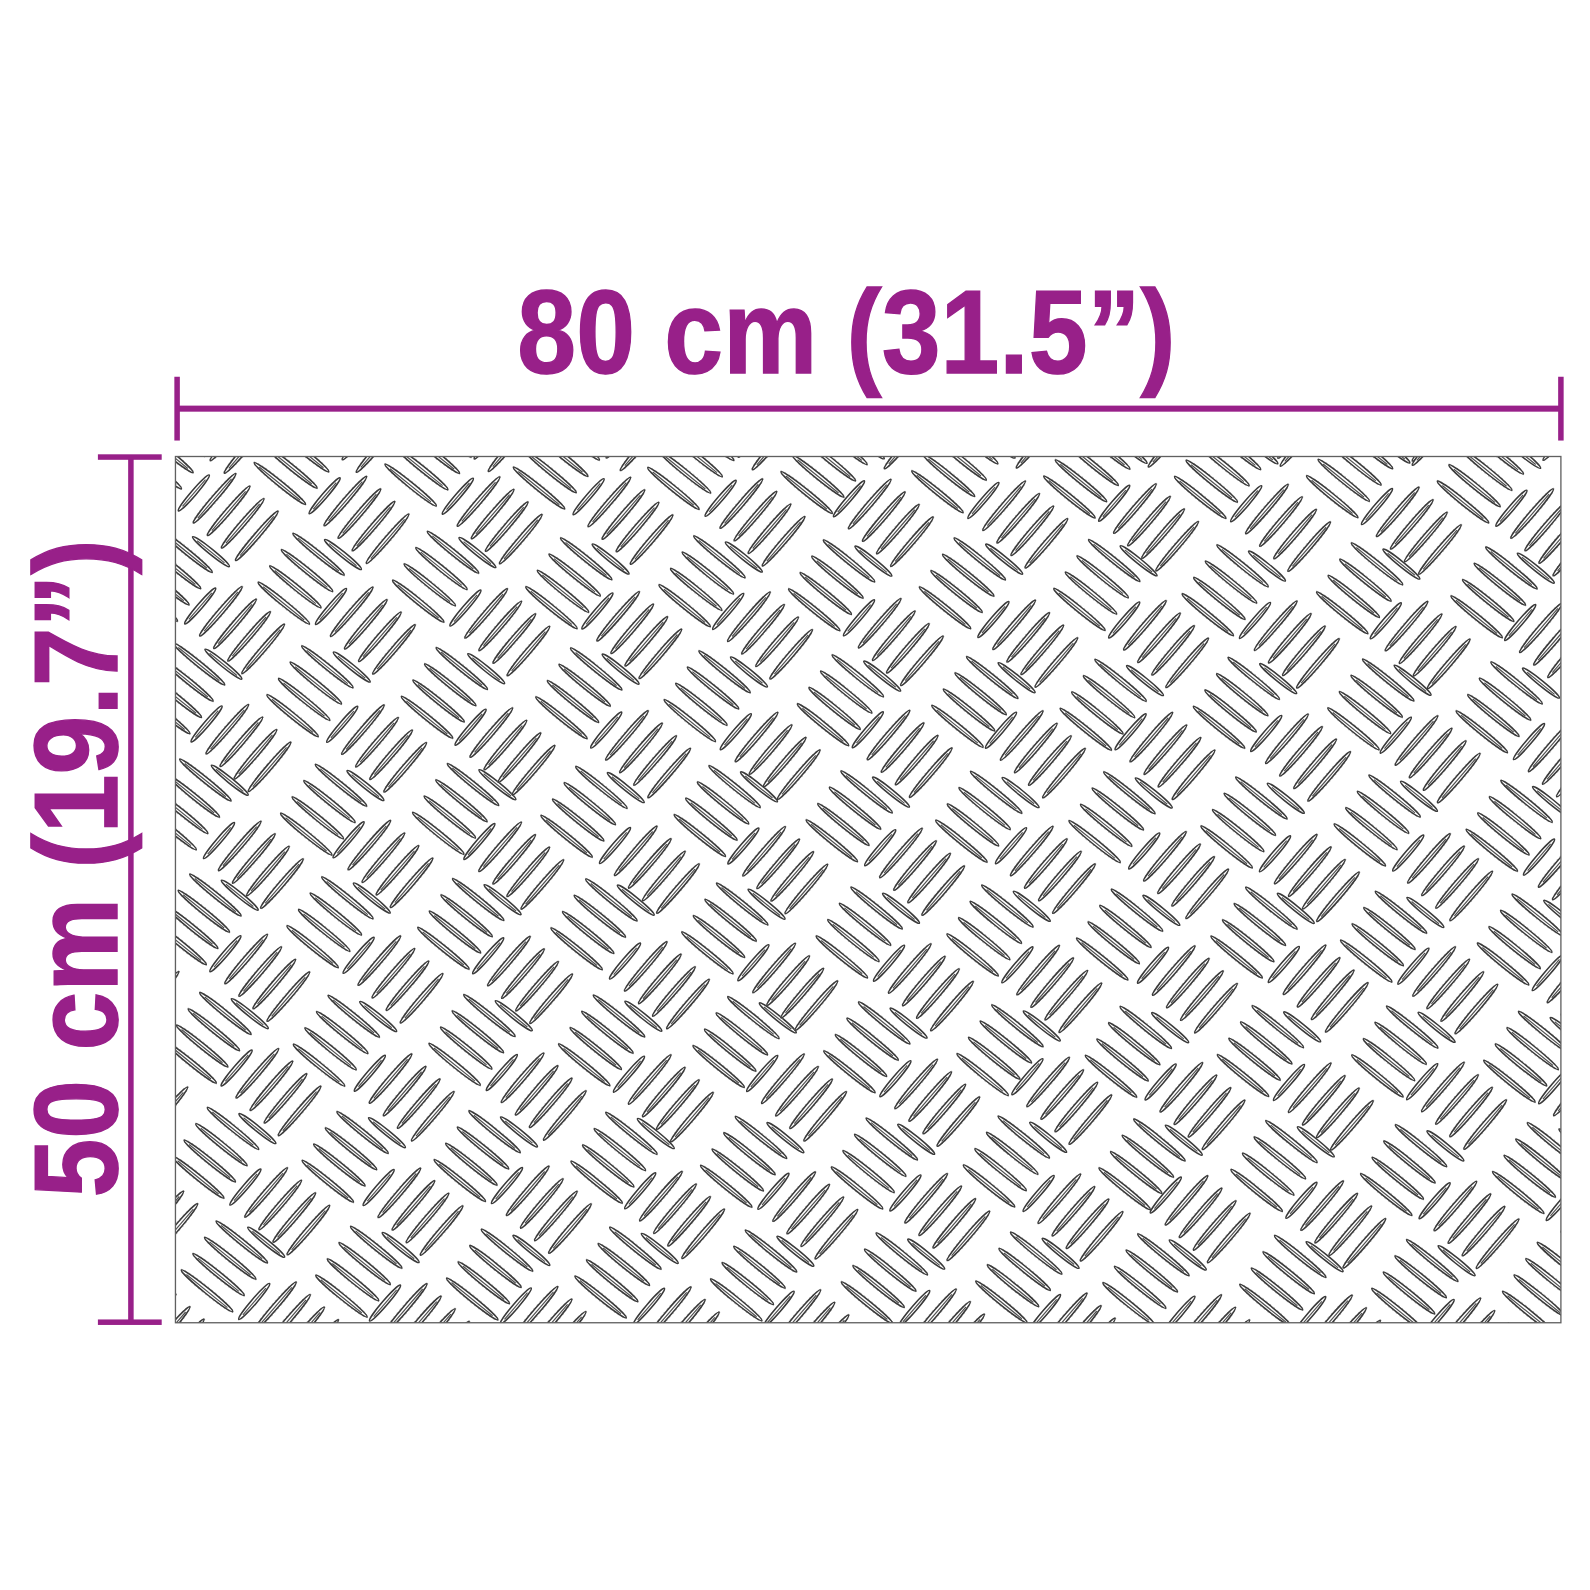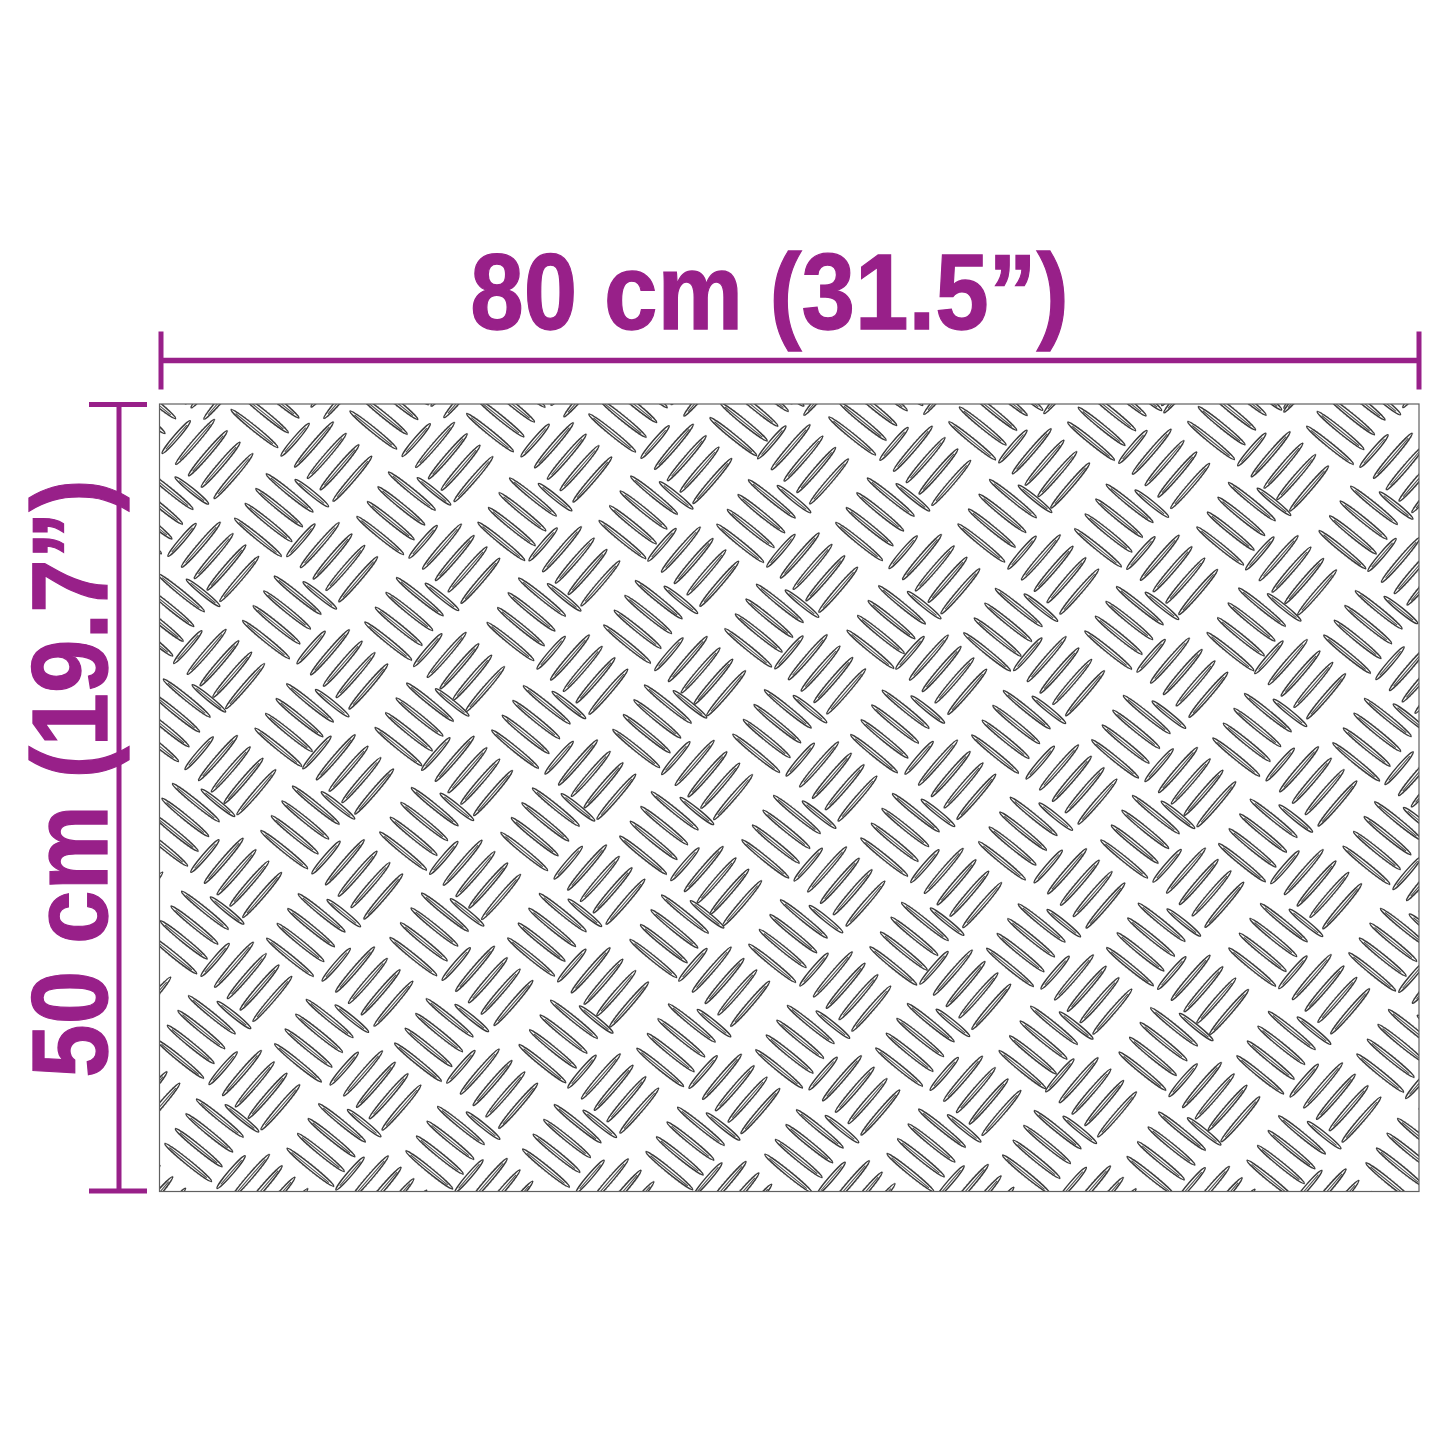--- a/index.html
+++ b/index.html
@@ -1,16 +1,16 @@
 <!DOCTYPE html>
 <html><head>
 <meta charset="utf-8">
 <style>
   html,body{margin:0;padding:0;background:#ffffff;}
-  #canvas{position:relative;width:1445px;height:1237px;background:#ffffff;overflow:hidden;}
+  #canvas{position:relative;width:1445px;height:1237px;background:#ffffff;overflow:hidden;margin-top:11px;}
   svg{display:block;}
   text{font-family:"Liberation Sans",sans-serif;font-weight:bold;}
 </style>
 </head>
 <body>
 <div id="canvas">
 <svg width="1445" height="1445" viewBox="0 0 1445 1445">
   <defs>
     <g id="rA">
       <g transform="rotate(-49.3)">

